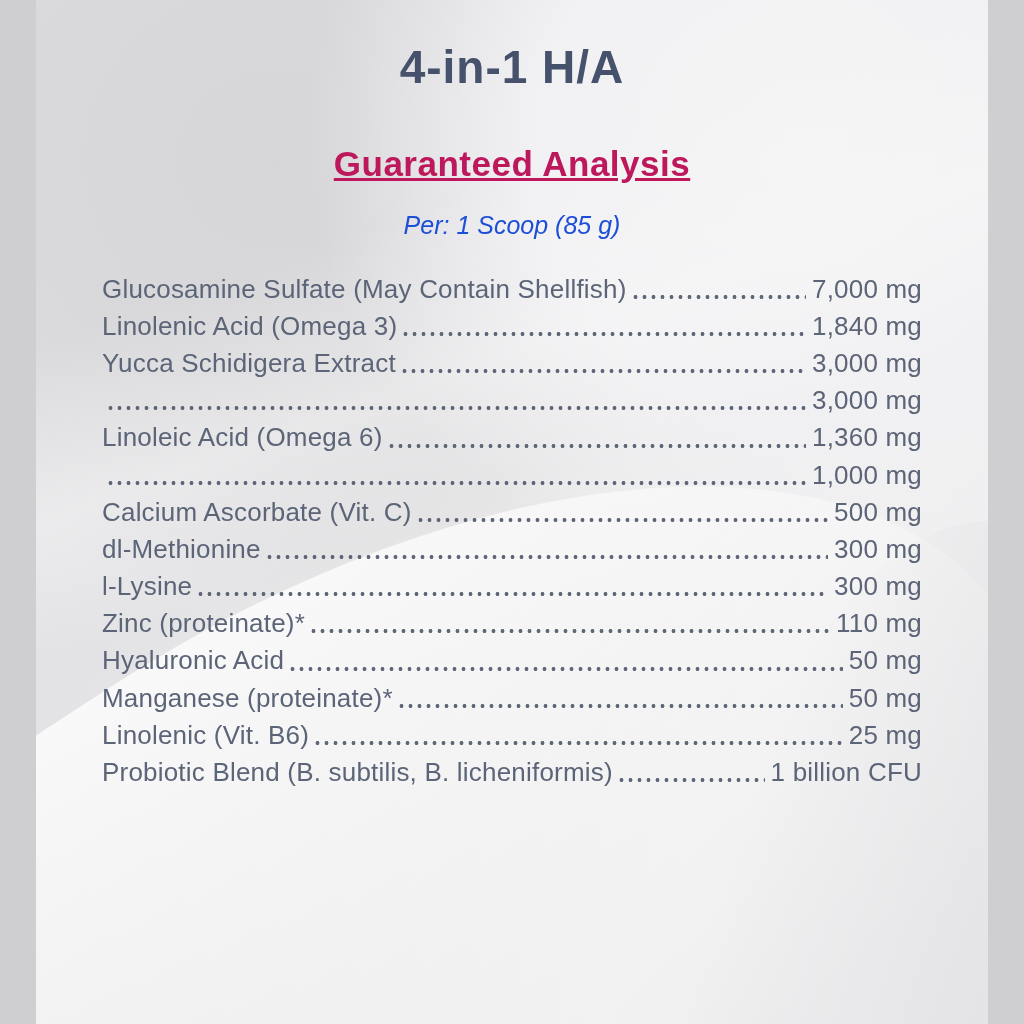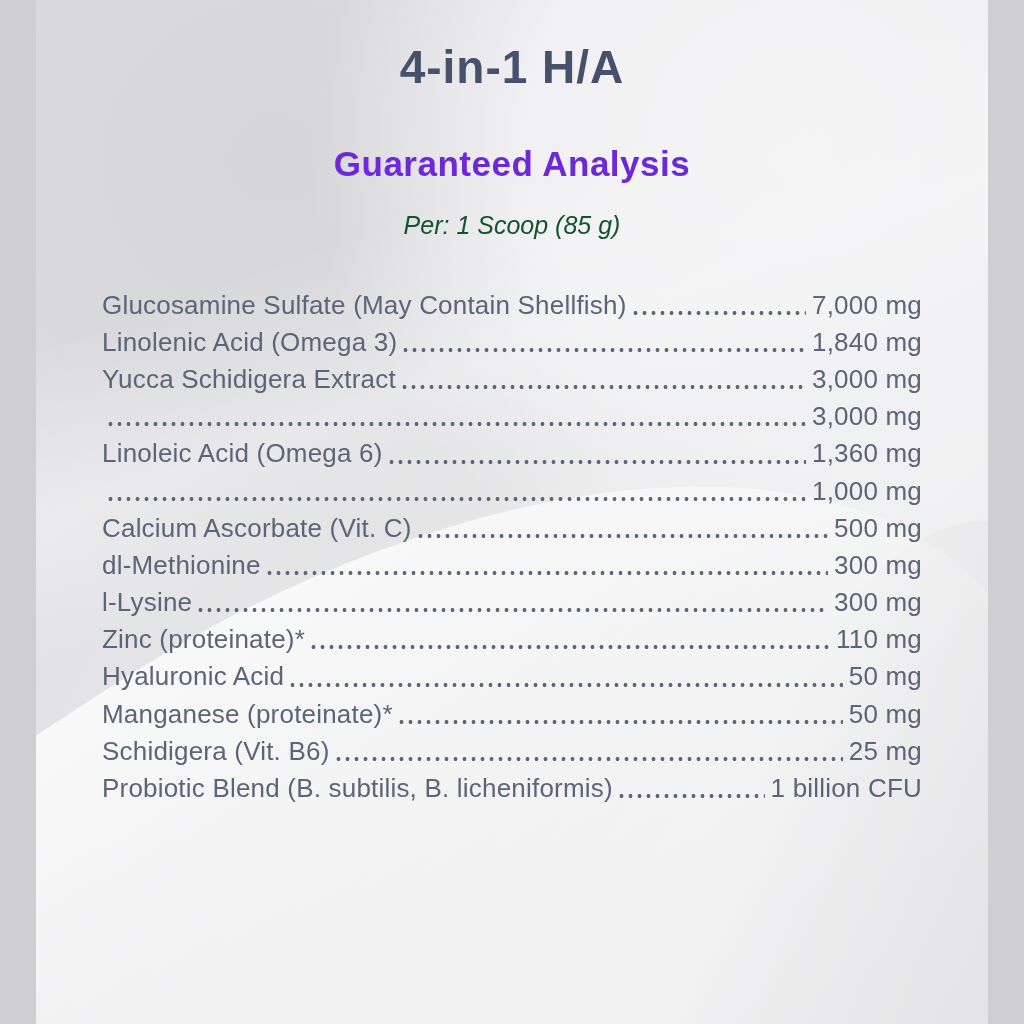--- a/index.html
+++ b/index.html
@@ -56,32 +56,33 @@
     font-weight:700;
     letter-spacing:1px;
     color:var(--title-color);
   }
   .heading{
     margin-top:52px;
     text-align:center;
     font-size:35px;line-height:1.1;
     font-weight:700;
     letter-spacing:.5px;
-    color:#6d28d9;
+    color:#be185d;
+    text-decoration:underline;
   }
   .serving{
     margin-top:29px;
     text-align:center;
     font-size:25px;line-height:1.1;
     font-style:italic;
-    color:#14532d;
+    color:#1d4ed8;
   }
   .analysis{
     width:820px;
-    margin:47px auto 0 auto;
+    margin:31px auto 0 auto;
     font-size:26px;
     color:var(--text-color);
     letter-spacing:.2px;
   }
   .row{
     display:flex;
     align-items:stretch;
     height:37.2px;
   }
   .row .ing, .row .amt{
@@ -186,21 +187,21 @@
     <span class="amt">50 mg</span>
   </div>
 
   <div class="row">
     <span class="ing">Manganese (proteinate)*</span>
     <span class="dots"></span>
     <span class="amt">50 mg</span>
   </div>
 
   <div class="row">
-    <span class="ing">Schidigera (Vit. B6)</span>
+    <span class="ing">Linolenic (Vit. B6)</span>
     <span class="dots"></span>
     <span class="amt">25 mg</span>
   </div>
 
 
   <div class="row">
     <span class="ing">Probiotic Blend (B. subtilis, B. licheniformis)</span>
     <span class="dots"></span>
     <span class="amt">1 billion CFU</span>
   </div>

